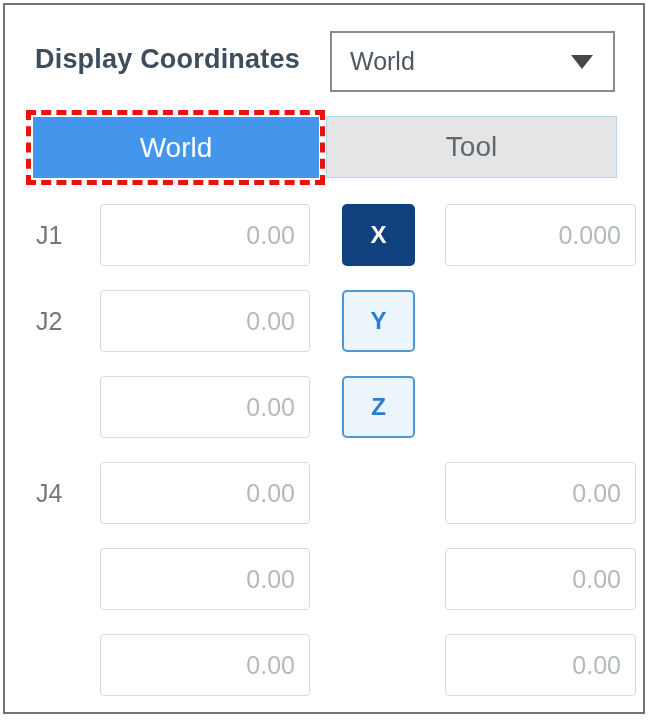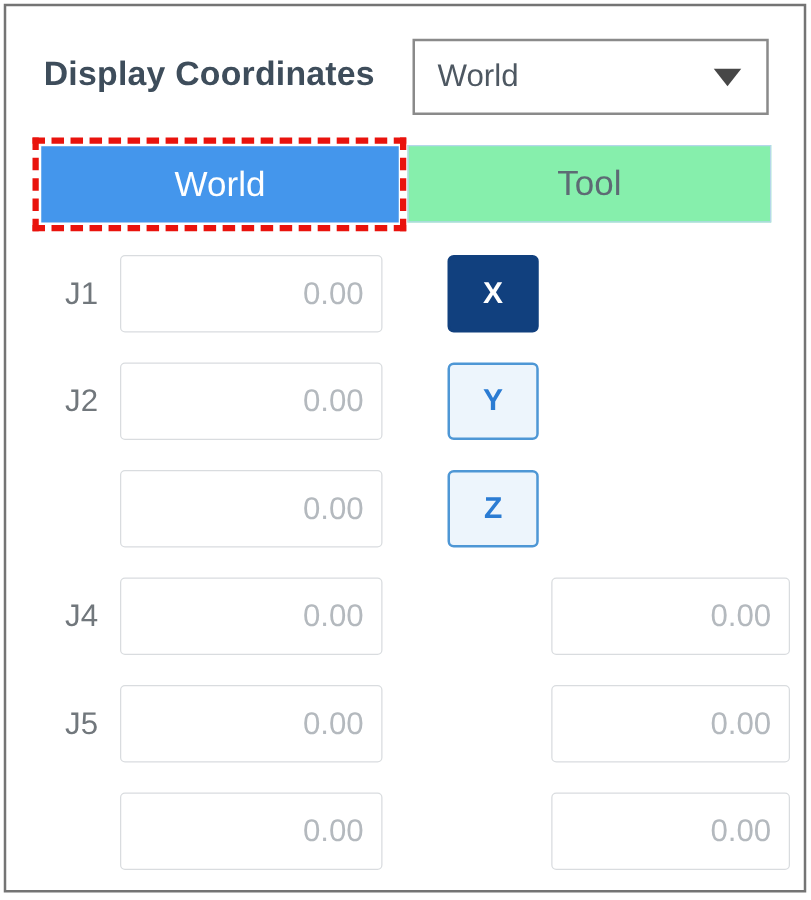--- a/index.html
+++ b/index.html
@@ -61,37 +61,37 @@
     left: 33px; top: 117px;
     width: 286px; height: 61px;
     background: var(--tab-active-blue, #4496ec);
     color: #ffffff;
     line-height: 61px;
     z-index: 1;
   }
   .tab-tool {
     left: 326px; top: 116px;
     width: 291px; height: 62px;
-    background: #86efac;
+    background: #e5e5e5;
     border: 1px solid #b5d7ea;
     color: #5d6a74;
     line-height: 60px;
   }
   .annotation {
     position: absolute;
     left: 26px; top: 110px;
     width: 299px; height: 75px;
     border: 5px dashed var(--annotation-red, #e9130d);
     z-index: 2;
     pointer-events: none;
   }
   
   .rows {
     position: absolute;
-    left: 16px; top: 204px;
+    left: 0; top: 204px;
     width: 528px;
   }
   .row {
     position: relative;
     height: 62px;
     margin-bottom: 24px;
   }
   .jlabel {
     position: absolute;
     left: 36px; top: 0;
@@ -100,20 +100,21 @@
     font-size: 25px;
     color: #71777c;
   }
   .field {
     position: absolute;
     top: 0;
     height: 62px;
     background: #ffffff;
     border: 1px solid #d9dcdf;
     border-radius: 4px;
+    margin-left: 20px;
   }
   .jfield { left: 80px; width: 210px; }
   .afield { left: 425px; width: 191px; }
   .fval {
     position: absolute;
     right: 14px; top: 0; left: 0;
     text-align: right;
     line-height: 60px;
     font-size: 25px;
     color: #b4b9be;
@@ -157,20 +158,23 @@
   <div class="tab tab-tool">Tool</div>
   <div class="annotation"></div>
 
   <div class="rows">
       <div class="row">
       <span class="jlabel">J1</span>
       <div class="field jfield">
         <span class="fval">0.00</span>
       </div>
       <button class="axis-btn active">X</button>
+      <div class="field afield">
+        <span class="fval">0.000</span>
+      </div>
     </div>
       <div class="row">
       <span class="jlabel">J2</span>
       <div class="field jfield">
         <span class="fval">0.00</span>
       </div>
       <button class="axis-btn">Y</button>
     </div>
       <div class="row">
       <div class="field jfield">
@@ -181,21 +185,20 @@
       <div class="row">
       <span class="jlabel">J4</span>
       <div class="field jfield">
         <span class="fval">0.00</span>
       </div>
       <div class="field afield">
         <span class="fval">0.00</span>
       </div>
     </div>
       <div class="row">
-      <span class="jlabel">J5</span>
       <div class="field jfield">
         <span class="fval">0.00</span>
       </div>
       <div class="field afield">
         <span class="fval">0.00</span>
       </div>
     </div>
       <div class="row">
       <div class="field jfield">
         <span class="fval">0.00</span>

